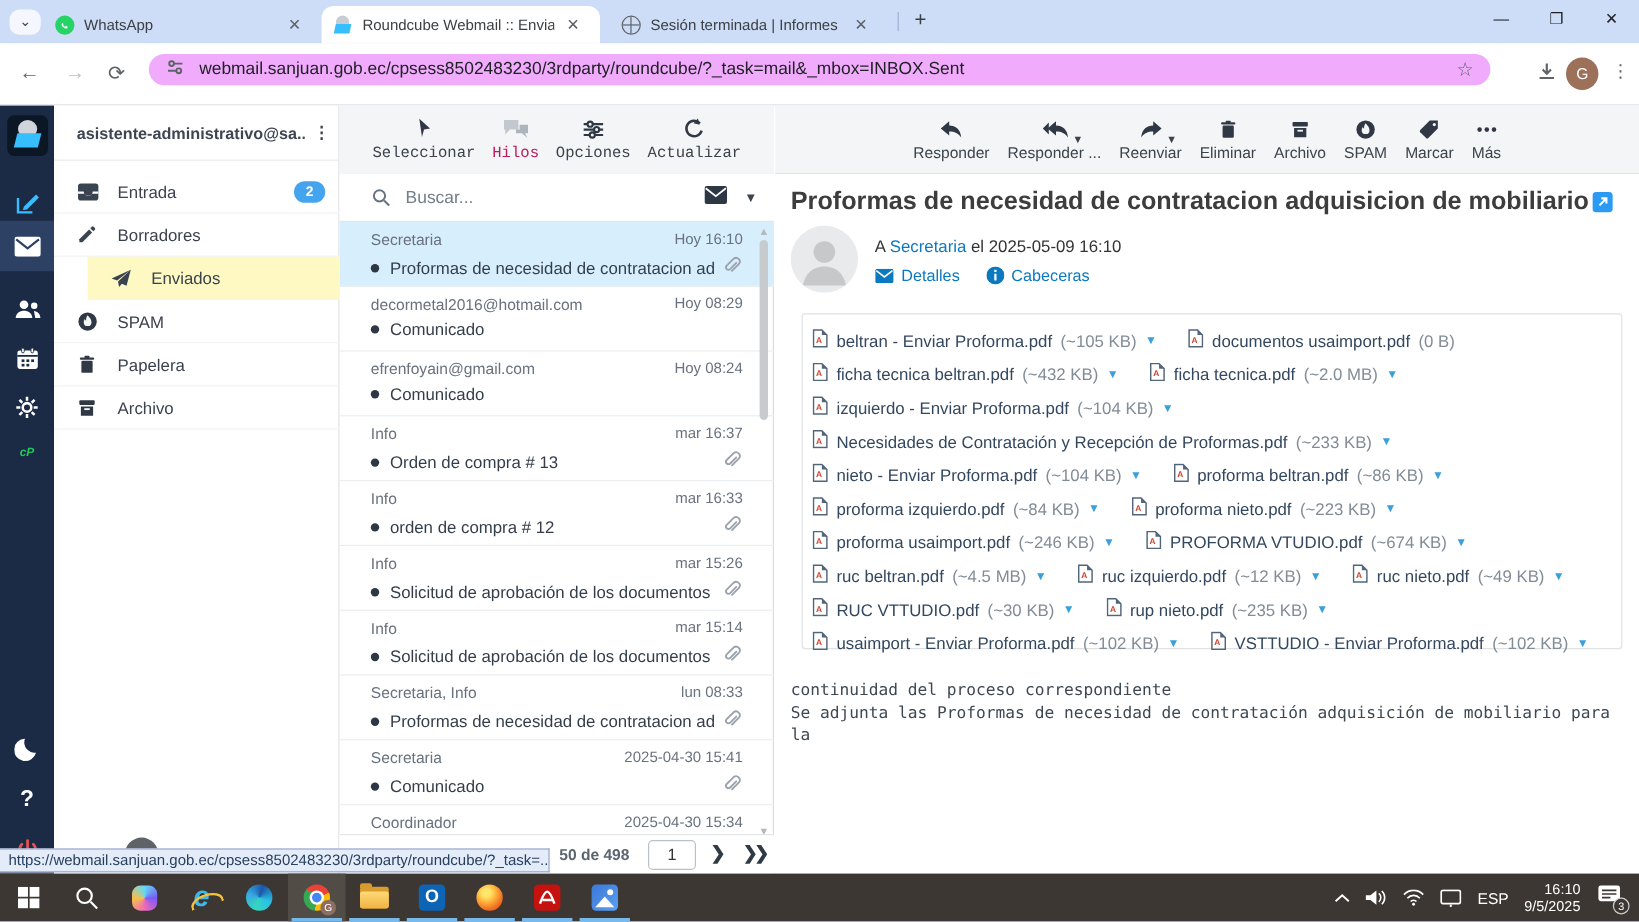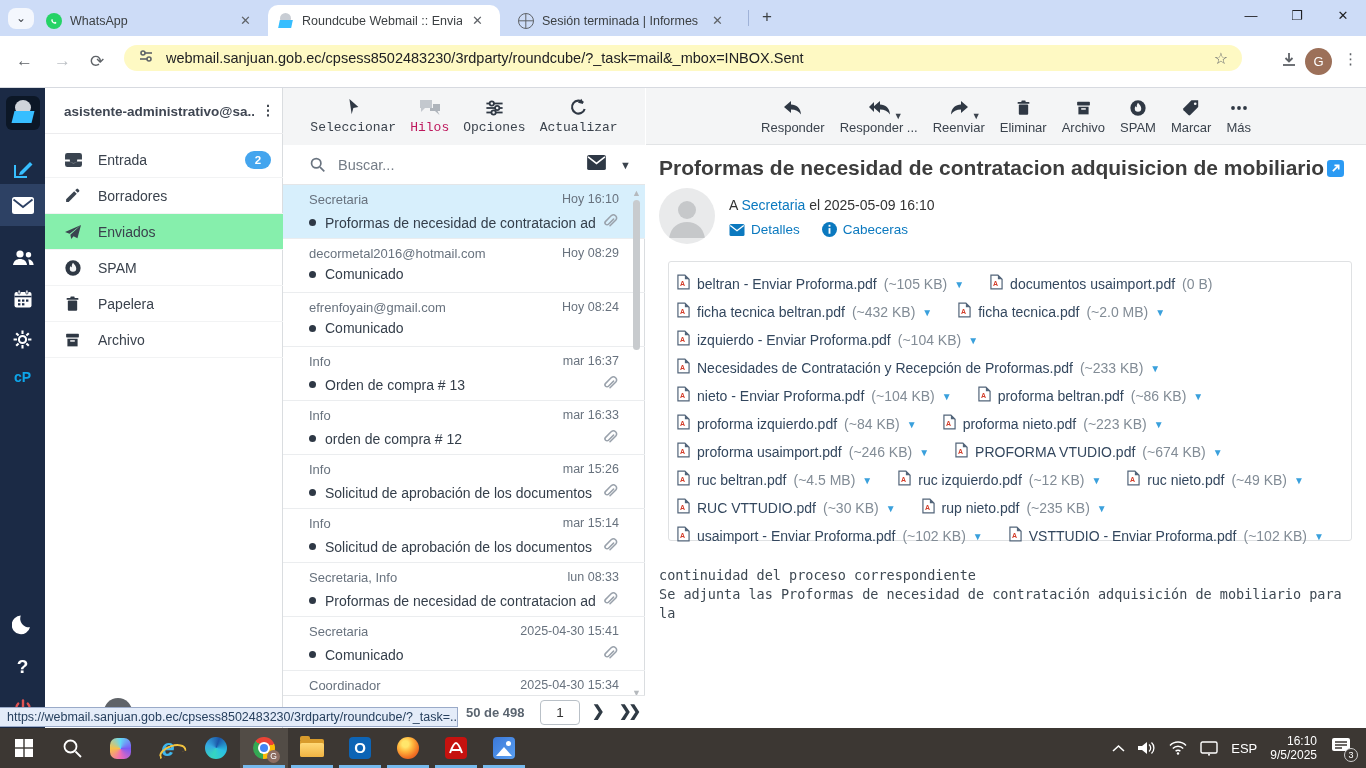--- a/index.html
+++ b/index.html
@@ -21,49 +21,49 @@
   .fav-globe:after { content:""; position:absolute; top:50%; left:0; right:0; height:1.4px; background:#5f6368; transform:translateY(-50%); }
   .fav-rc .sphere { position:absolute; left:2px; top:0px; width:11px; height:11px; border-radius:50%; background:#c8cdd4; }
   .fav-rc .cube { position:absolute; left:1px; top:7px; width:13px; height:8px; background:#37beff; transform:skewX(-12deg); }
   .tab-divider { position:absolute; top:10px; width:1px; height:16px; background:#9fb2d8; }
   .newtab { position:absolute; top:7px; font-size:17px; color:#3c4043; width:22px; text-align:center; }
   .wincontrols { position:absolute; top:0; right:0; height:34px; display:flex; }
   .winbtn { width:46px; text-align:center; line-height:32px; font-size:13px; color:#202124; }
 
   #navbar { position:absolute; top:36px; left:0; width:1366px; height:52px; background:#fff; border-bottom:1px solid #d7dae0; }
   .navicon { position:absolute; top:15px; font-size:17px; color:#5f6368; }
-  #urlbar { position:absolute; left:124px; top:9px; width:1118px; height:26px; background:#fef9c3; border-radius:17px; display:flex; align-items:center; padding:0 14px; }
+  #urlbar { position:absolute; left:124px; top:9px; width:1118px; height:26px; background:#f0abfc; border-radius:17px; display:flex; align-items:center; padding:0 14px; }
   #urlbar .tune { margin-right:12px; }
   #urlbar .url { font-size:14.5px; color:#202124; white-space:nowrap; overflow:hidden; flex:1; }
   #urlbar .star { font-size:16px; color:#5f6368; }
   .profile-badge { position:absolute; top:12px; right:34px; width:27px; height:27px; border-radius:50%; background:#9c7059; color:#fff; font-size:13px; text-align:center; line-height:27px; }
   .kebab-v { position:absolute; top:14px; right:8px; color:#5f6368; font-size:15px; letter-spacing:0; }
 
   
   #app { position:absolute; top:88px; left:0; width:1366px; height:640px; background:#fff; }
 
   
   #rail { position:absolute; left:0; top:0; width:45px; height:640px; background:#1b2a45; }
   .rail-item { position:absolute; left:0; width:45px; height:42px; display:flex; align-items:center; justify-content:center; }
   .rail-item.active { background:#2d4164; }
   .rail-item svg, .rail-item .glyph { display:block; }
   .logo-tile { width:34px; height:34px; background:#0c1726; border-radius:6px; position:relative; }
   .logo-tile .sphere { position:absolute; left:9px; top:4px; width:16px; height:15px; border-radius:50%; background:#cfd4da; }
   .logo-tile .cube { position:absolute; left:7px; top:15px; width:20px; height:12px; background:#37beff; transform:skewX(-14deg); }
-  .cp-text { color:#0ea5e9; font-weight:bold; font-size:14px; }
+  .cp-text { color:#22c55e; font-weight:bold; font-style:italic; font-size:10px; }
   .help-q { color:#fff; font-weight:bold; font-size:19px; }
 
   
   #folders { position:absolute; left:45px; top:0; width:238px; height:640px; background:#fff; border-right:1px solid #dadde0; }
   #acct-row { position:absolute; left:0; top:0; width:238px; height:46px; border-bottom:1px solid #ececee; }
   #acct-name { position:absolute; left:19px; top:16px; width:190px; font-size:13.5px; font-weight:bold; color:#3f4652; white-space:nowrap; overflow:hidden; }
   #acct-kebab { position:absolute; right:8px; top:14px; color:#41474f; font-size:14px; font-weight:bold; }
   #folder-list { position:absolute; top:54px; left:0; width:238px; }
   .folder { position:relative; height:36px; display:flex; align-items:center; padding-left:19px; border-bottom:1px solid #f2f3f4; }
-  .folder.active { background:#86efac; }
+  .folder.active { background:#fef9c3;margin-left:28px; }
   .folder .ficon { width:20px; margin-right:14px; display:flex; }
   .folder .flabel { font-size:14px; color:#3a424d; }
   .folder .badge { position:absolute; right:12px; top:9px; min-width:26px; height:18px; background:#44a5ee; color:#fff; border-radius:9px; font-size:11.5px; font-weight:bold; text-align:center; line-height:18px; padding:0 4px; }
   #folders-fab { position:absolute; left:59px; top:610px; width:28px; height:28px; border-radius:50%; background:#5f6368; }
 
   
   #list { position:absolute; left:283px; top:0; width:362px; height:640px; background:#fff; border-right:1px solid #dadde0; }
   #list-toolbar { position:absolute; top:0; left:0; width:362px; height:57px; background:#f4f5f6; display:flex; justify-content:center; gap:14px; padding-top:8px;font-family:Liberation Mono, monospace; }
   .toolbtn { display:flex; flex-direction:column; align-items:center; gap:3px; }
   .toolbtn .ticon { height:21px; display:flex; align-items:flex-end; position:relative; }

